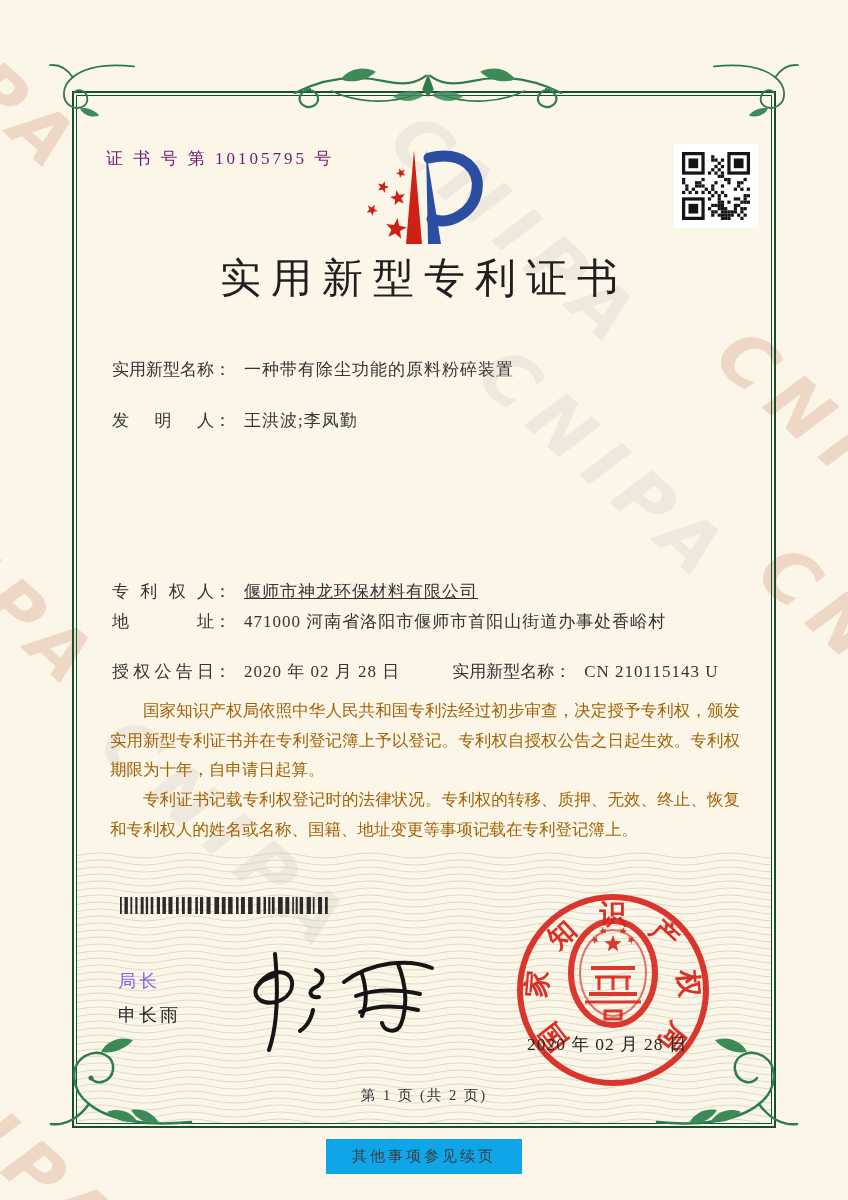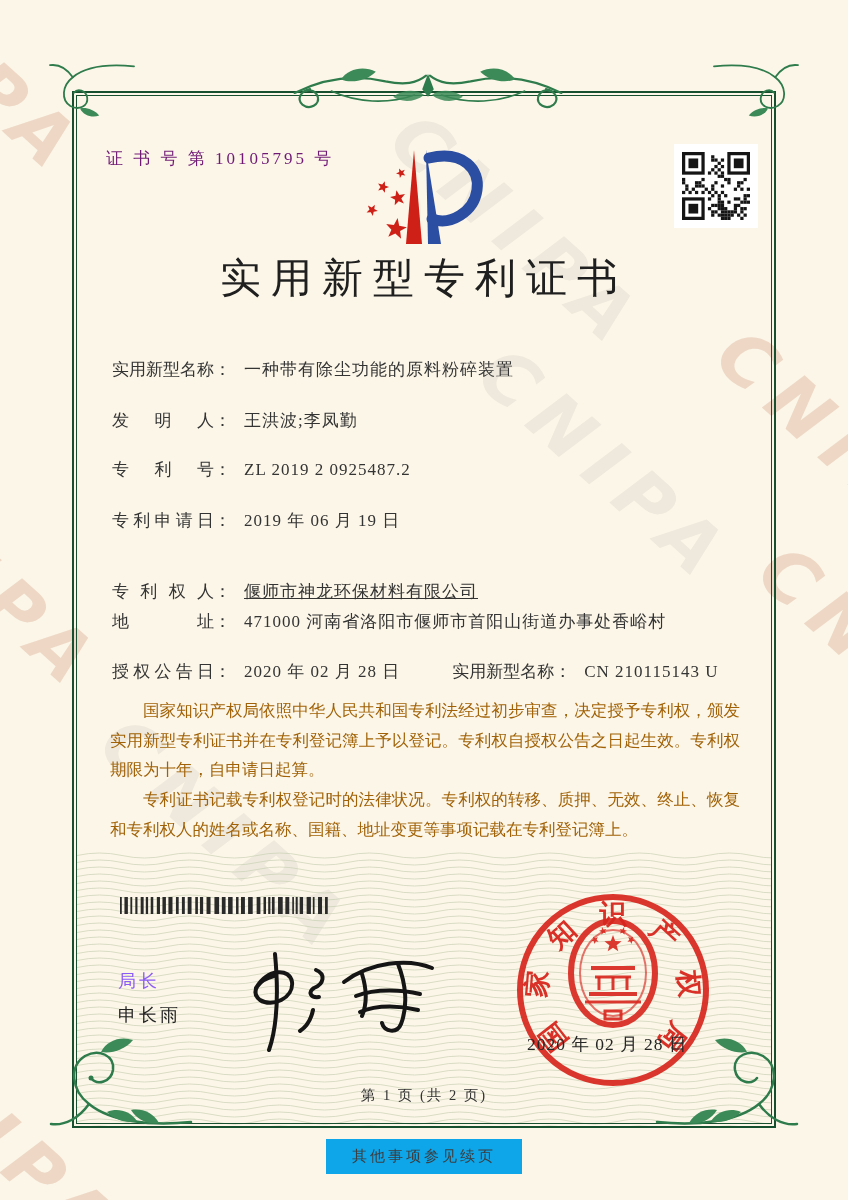--- a/index.html
+++ b/index.html
@@ -264,26 +264,20 @@
   </div>
 
   <div class="cert-title">实用新型专利证书</div>
 
   <div class="frow" style="top:358px;">
     <span class="flabel">实用新型名称</span><span class="fcolon">：</span><span class="fvalue">一种带有除尘功能的原料粉碎装置</span>
   </div>
   <div class="frow" style="top:409px;">
     <span class="flabel">发明人</span><span class="fcolon">：</span><span class="fvalue">王洪波;李凤勤</span>
   </div>
-  <div class="frow" style="top:458px;">
-    <span class="flabel">专利号</span><span class="fcolon">：</span><span class="fvalue">ZL 2019 2 0925487.2</span>
-  </div>
-  <div class="frow" style="top:509px;">
-    <span class="flabel">专利申请日</span><span class="fcolon">：</span><span class="fvalue">2019 年 06 月 19 日</span>
-  </div>
   <div class="frow" style="top:580px;text-decoration:underline;">
     <span class="flabel">专利权人</span><span class="fcolon">：</span><span class="fvalue">偃师市神龙环保材料有限公司</span>
   </div>
   <div class="frow" style="top:610px;">
     <span class="flabel">地址</span><span class="fcolon">：</span><span class="fvalue">471000  河南省洛阳市偃师市首阳山街道办事处香峪村</span>
   </div>
   <div class="frow" style="top:660px;">
     <span class="flabel">授权公告日</span><span class="fcolon">：</span><span class="fvalue">2020 年 02 月 28 日</span><span class="flabel pair2">实用新型名称</span><span class="fcolon">：</span><span class="fvalue">CN 210115143 U</span>
   </div>
 

